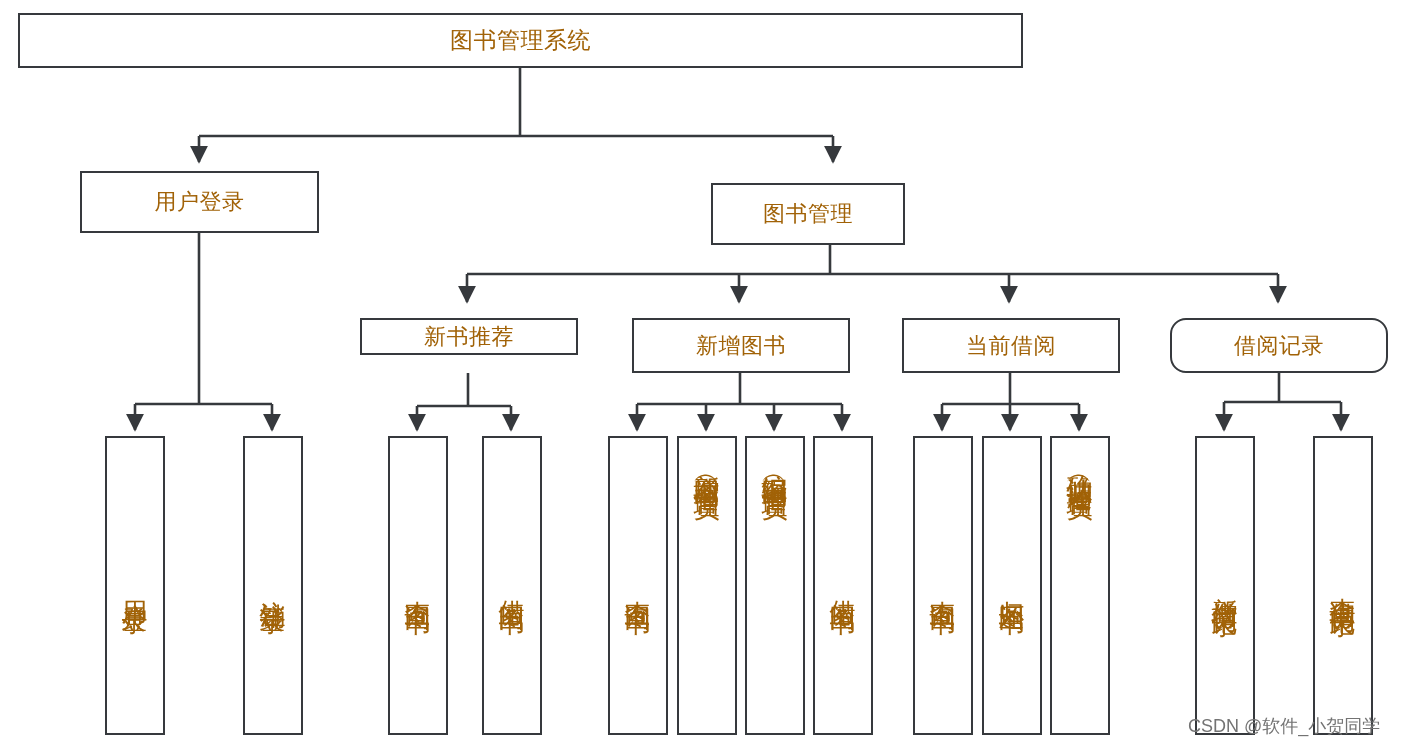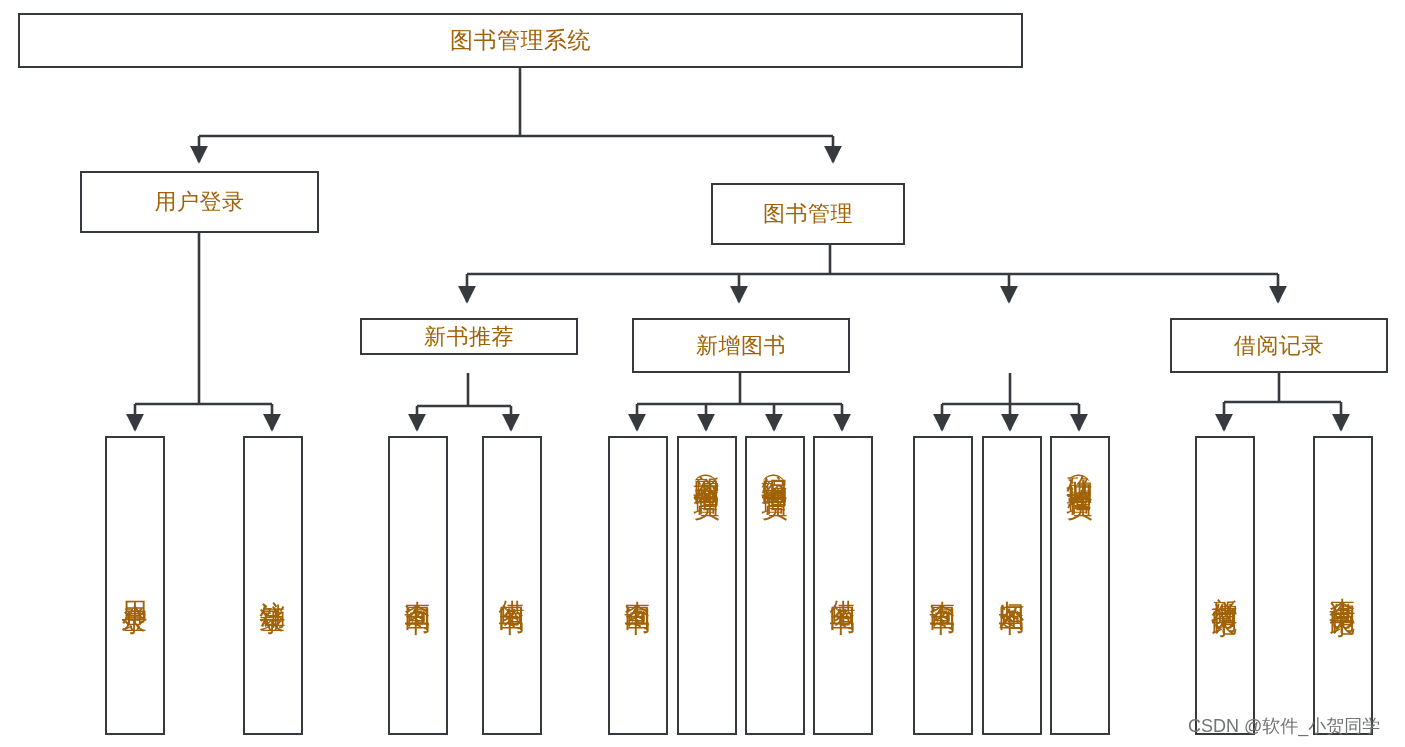--- a/index.html
+++ b/index.html
@@ -142,22 +142,25 @@
   </div>
 
   <div class="node horiz" style="left:360px; top:318px; width:218px; height:37px;">
     <span class="label">新书推荐</span>
   </div>
 
   <div class="node horiz" style="left:632px; top:318px; width:218px; height:55px;">
     <span class="label">新增图书</span>
   </div>
 
-
-  <div class="node horiz" style="left:1170px; top:318px; width:218px; height:55px;">
+  <div class="node horiz" style="left:902px; top:318px; width:218px; height:55px;">
+    <span class="label">当前借阅</span>
+  </div>
+
+  <div class="node horiz" style="left:1170px; top:318px; width:218px; height:55px;border-radius:16px;">
     <span class="label">借阅记录</span>
   </div>
 
   <div class="node vert centered" style="left:105px; top:436px; width:60px; height:299px;">
     <span class="label">用户登录</span>
   </div>
 
   <div class="node vert centered" style="left:243px; top:436px; width:60px; height:299px;">
     <span class="label">注销登录</span>
   </div>

